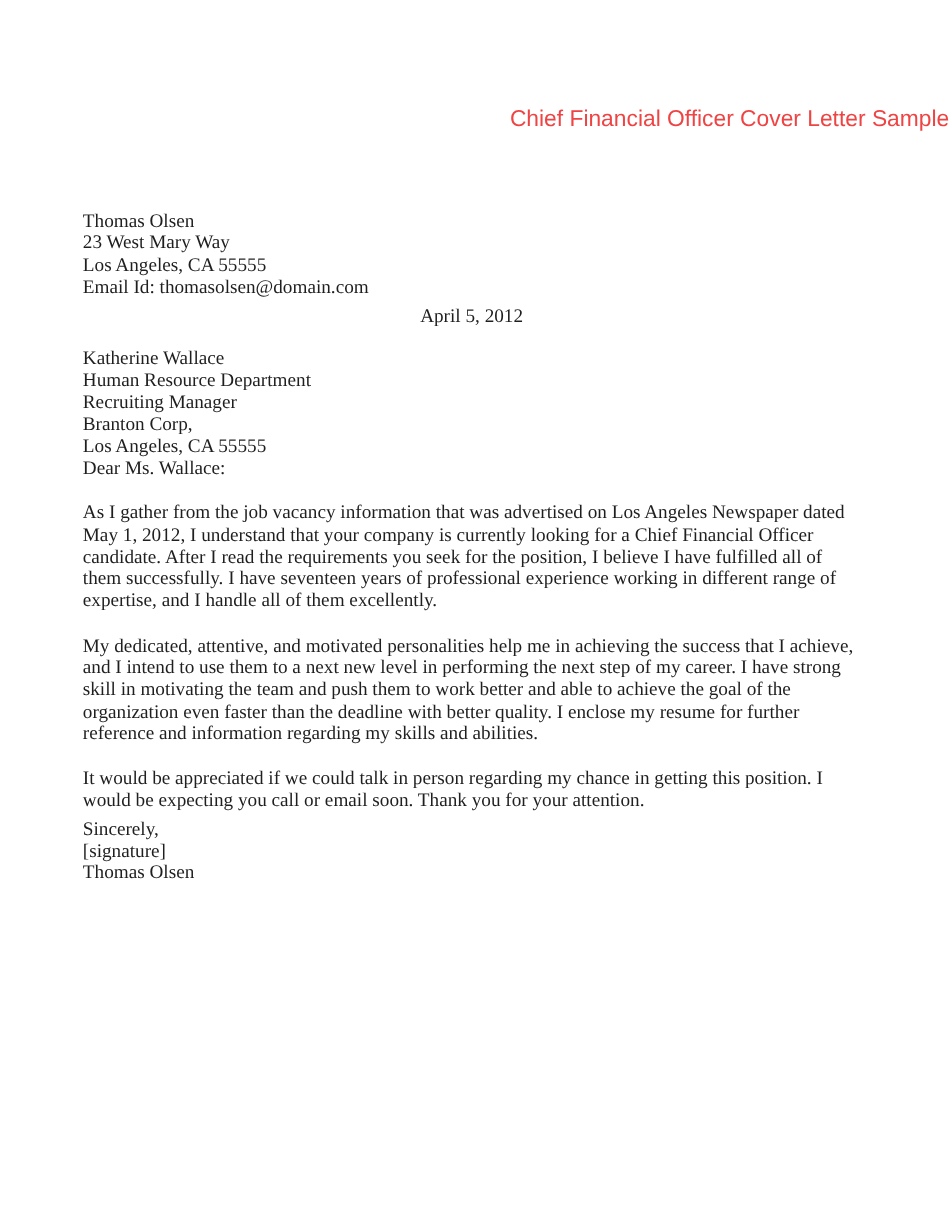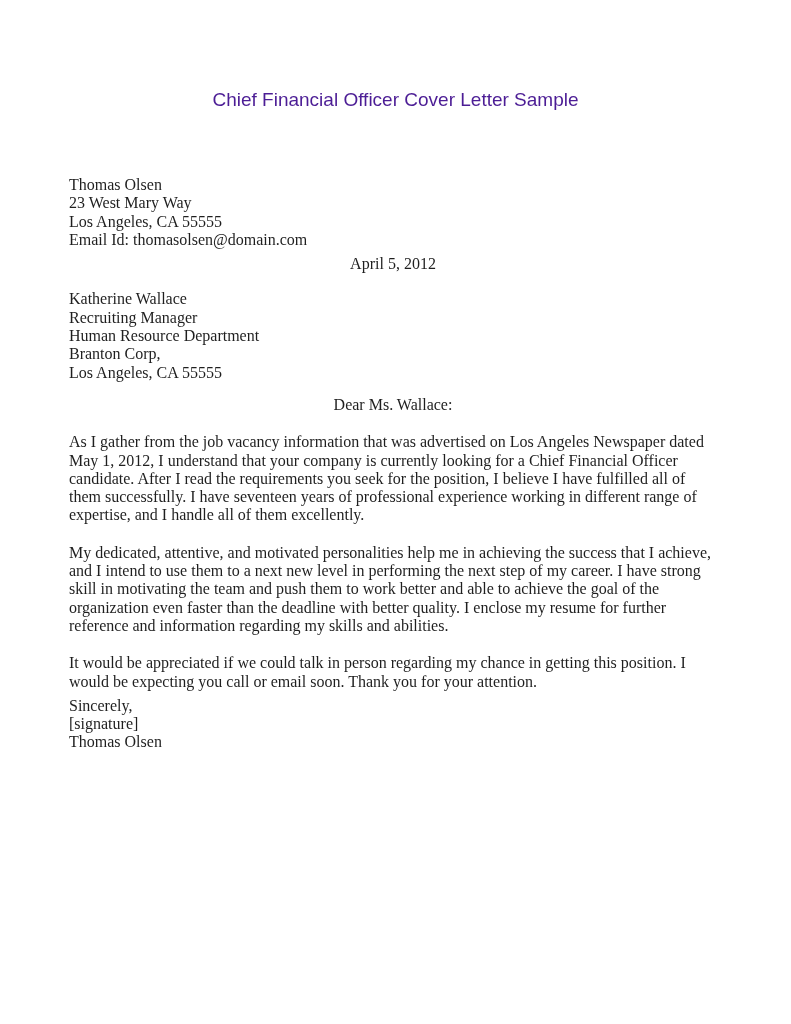--- a/index.html
+++ b/index.html
@@ -20,30 +20,30 @@
     font-size: 16px;
     line-height: 18.3px;
     overflow: hidden;
   }
   .doc-title {
     padding-top: 89px;
     font-family: "Liberation Sans", sans-serif;
     font-size: 19px;
     line-height: 21px;
     font-weight: 400;
-    text-align: center;
-    color: #4c1d95;
+    text-align: right;
+    color: #ef4444;
   }
   .content {
     padding: 0 74px 0 69px;
   }
   .sender-block   { margin-top: 66px; }
   .date-block     { margin-top: 6px; text-align: center; }
   .recipient-block{ margin-top: 17px; }
-  .salutation     { margin-top: 14px; text-align: center; }
+  .salutation     { margin-top: 0; }
   .body-paragraph { margin-top: 19px; }
   .closing-block  { margin-top: 6px; font-family: Liberation Serif, serif; }
 </style>
 </head>
 <body>
 
 <div class="page">
   <div class="doc-title">Chief Financial Officer Cover Letter Sample</div>
 
   <div class="content">
@@ -52,22 +52,22 @@
       <div>Thomas Olsen</div>
       <div>23 West Mary Way</div>
       <div>Los Angeles, CA 55555</div>
       <div>Email Id: thomasolsen@domain.com</div>
     </div>
 
     <div class="date-block">April 5, 2012</div>
 
     <div class="recipient-block">
       <div>Katherine Wallace</div>
+      <div>Human Resource Department</div>
       <div>Recruiting Manager</div>
-      <div>Human Resource Department</div>
       <div>Branton Corp,</div>
       <div>Los Angeles, CA 55555</div>
     </div>
 
     <div class="salutation">Dear Ms. Wallace:</div>
 
     <p class="body-paragraph">As I gather from the job vacancy information that was advertised on Los Angeles Newspaper dated May 1, 2012, I understand that your company is currently looking for a Chief Financial Officer candidate. After I read the requirements you seek for the position, I believe I have fulfilled all of them successfully. I have seventeen years of professional experience working in different range of expertise, and I handle all of them excellently.</p>
     <p class="body-paragraph">My dedicated, attentive, and motivated personalities help me in achieving the success that I achieve, and I intend to use them to a next new level in performing the next step of my career. I have strong skill in motivating the team and push them to work better and able to achieve the goal of the organization even faster than the deadline with better quality. I enclose my resume for further reference and information regarding my skills and abilities.</p>
     <p class="body-paragraph">It would be appreciated if we could talk in person regarding my chance in getting this position. I would be expecting you call or email soon. Thank you for your attention.</p>
 

